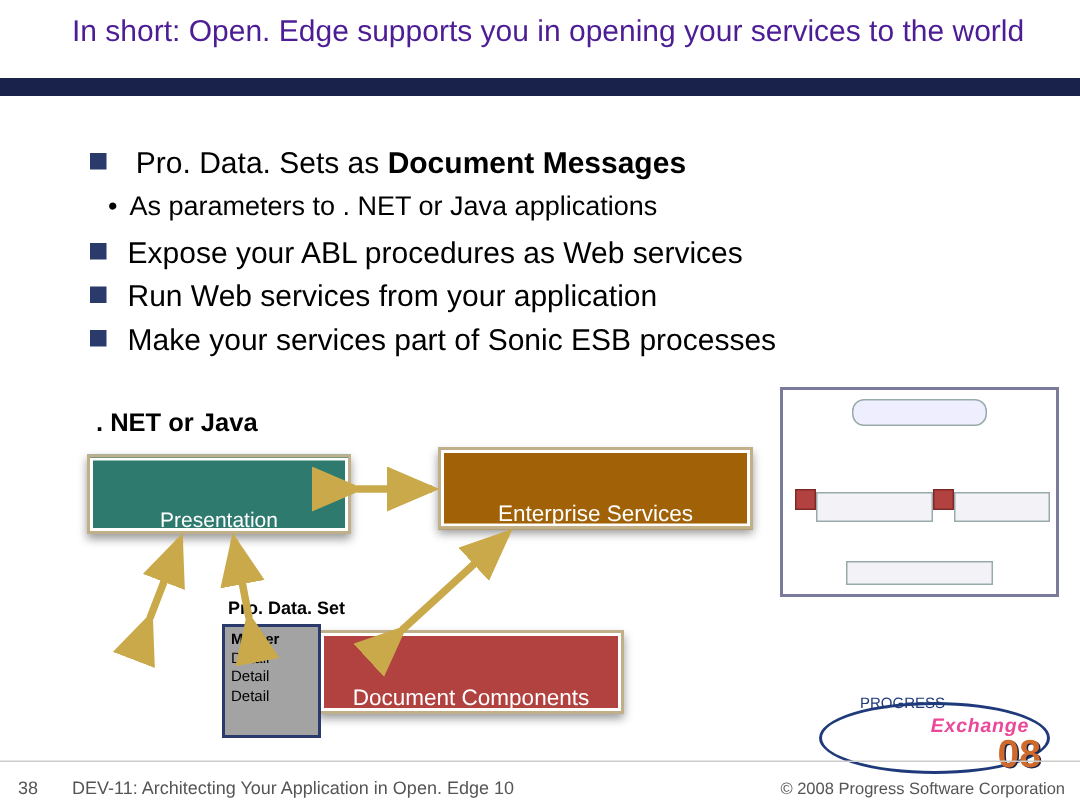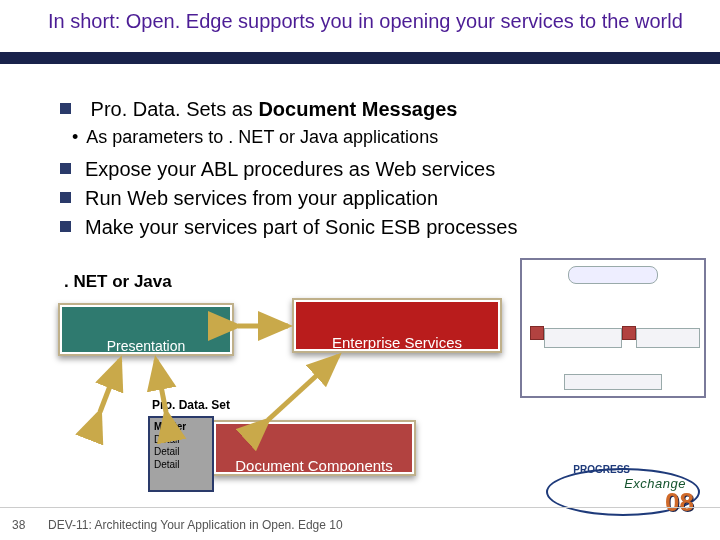--- a/index.html
+++ b/index.html
@@ -7,33 +7,33 @@
   .title-band{position:absolute;left:0;top:52px;width:720px;height:12px;background:#19224b}
   .title{position:absolute;left:48px;top:10px;width:640px;font-size:20px;color:#4c1d95;line-height:1.15}
   .bullets{position:absolute;left:48px;top:92px;width:640px;font-size:20px;color:#000}
   .sq{display:inline-block;width:11px;height:11px;background:#2a3a6a;margin-right:14px;vertical-align:2px}
   .b-row{margin:6px 12px}
   .sub{margin:4px 0 10px 24px;font-size:18px}
   .sub .dot{color:#000;margin-right:8px}
   .label-netjava{position:absolute;left:64px;top:272px;font-weight:bold;font-size:17px}
   .bevel{position:absolute;border:2px solid #bfb08a;box-shadow:inset 0 0 0 2px #fff,0 3px 6px rgba(0,0,0,.4);display:flex;align-items:flex-end;justify-content:center}
   .presentation{left:58px;top:303px;width:172px;height:49px;background:#2f7a6f;color:#fff;font-size:14px}
-  .ent{left:292px;top:298px;width:206px;height:51px;background:#b91c1c;color:#fff;font-size:15px}
+  .ent{left:292px;top:298px;width:206px;height:51px;background:#a16207;color:#fff;font-size:15px}
   .biz{left:212px;top:420px;width:200px;height:52px;background:#b24240;color:#fff;font-size:15px}
   .pds-label{position:absolute;left:150px;top:398px;font-weight:bold;font-size:12px;background:#fff;padding:0 2px}
   .pds-box{position:absolute;left:148px;top:416px;width:54px;height:66px;border:2px solid #2a3a6a;background:#a3a3a3;font-size:10px;padding:3px 4px;line-height:1.25}
   .pds-box div:first-child{font-weight:bold}
   .footer{position:absolute;left:0;bottom:0;width:720px;height:32px;border-top:1px solid #ccc}
   .pgnum{position:absolute;left:12px;bottom:8px;font-size:12px;color:#555}
   .sess{position:absolute;left:48px;bottom:8px;font-size:12px;color:#555}
   .copy{position:absolute;right:10px;bottom:8px;font-size:11px;color:#555}
   .logo{position:absolute;right:20px;bottom:24px;width:150px;height:46px}
   .logo .oval{position:absolute;right:0;bottom:0;width:150px;height:44px;border:2px solid #1e3a7a;border-radius:50%/50%}
-  .logo .ex{position:absolute;right:14px;top:6px;font-size:13px;font-weight:normal;color:#14532d;font-style:italic;letter-spacing:.5px}
-  .logo .p{position:absolute;right:70px;top:-6px;font-size:10px;color:#1e3a7a;font-weight:bold}
+  .logo .ex{position:absolute;right:14px;top:6px;font-size:13px;font-weight:bold;color:#ec4899;font-style:italic;letter-spacing:.5px}
+  .logo .p{position:absolute;right:70px;top:-6px;font-size:10px;color:#1e3a7a;font-weight:normal}
   .logo .yr{position:absolute;right:6px;bottom:-2px;font-size:26px;font-weight:bold;color:#d06a2a;text-shadow:1px 1px 0 #19224b}
   .diagram{position:absolute;left:520px;top:258px;width:182px;height:136px;border:2px solid #7a7a9a;background:#fff}
   .dg-top{position:absolute;left:50%;top:6px;transform:translateX(-50%);width:88px;height:16px;border:1px solid #9aa;border-radius:8px;background:#eef}
   .dg-mid{position:absolute;top:68px;width:76px;height:18px;border:1px solid #9aa;background:#f3f3f7;font-size:6px;text-align:center}
   .dg-bot{position:absolute;left:50%;bottom:6px;transform:translateX(-50%);width:96px;height:14px;border:1px solid #9aa;background:#f3f3f7}
   .dg-ico{position:absolute;width:12px;height:12px;background:#b24240;border:1px solid #802a28}
   svg.arrows{position:absolute;left:0;top:0;width:720px;height:540px;pointer-events:none}
 </style>
 </head>
 <body>
@@ -98,14 +98,15 @@
   <div class="logo">
     <div class="oval"></div>
     <div class="p">PROGRESS</div>
     <div class="ex">Exchange</div>
     <div class="yr">08</div>
   </div>
 
   <div class="footer">
     <div class="pgnum">38</div>
     <div class="sess">DEV-11: Architecting Your Application in Open. Edge 10</div>
+    <div class="copy">© 2008 Progress Software Corporation</div>
   </div>
 </div>
 
 </body></html>

